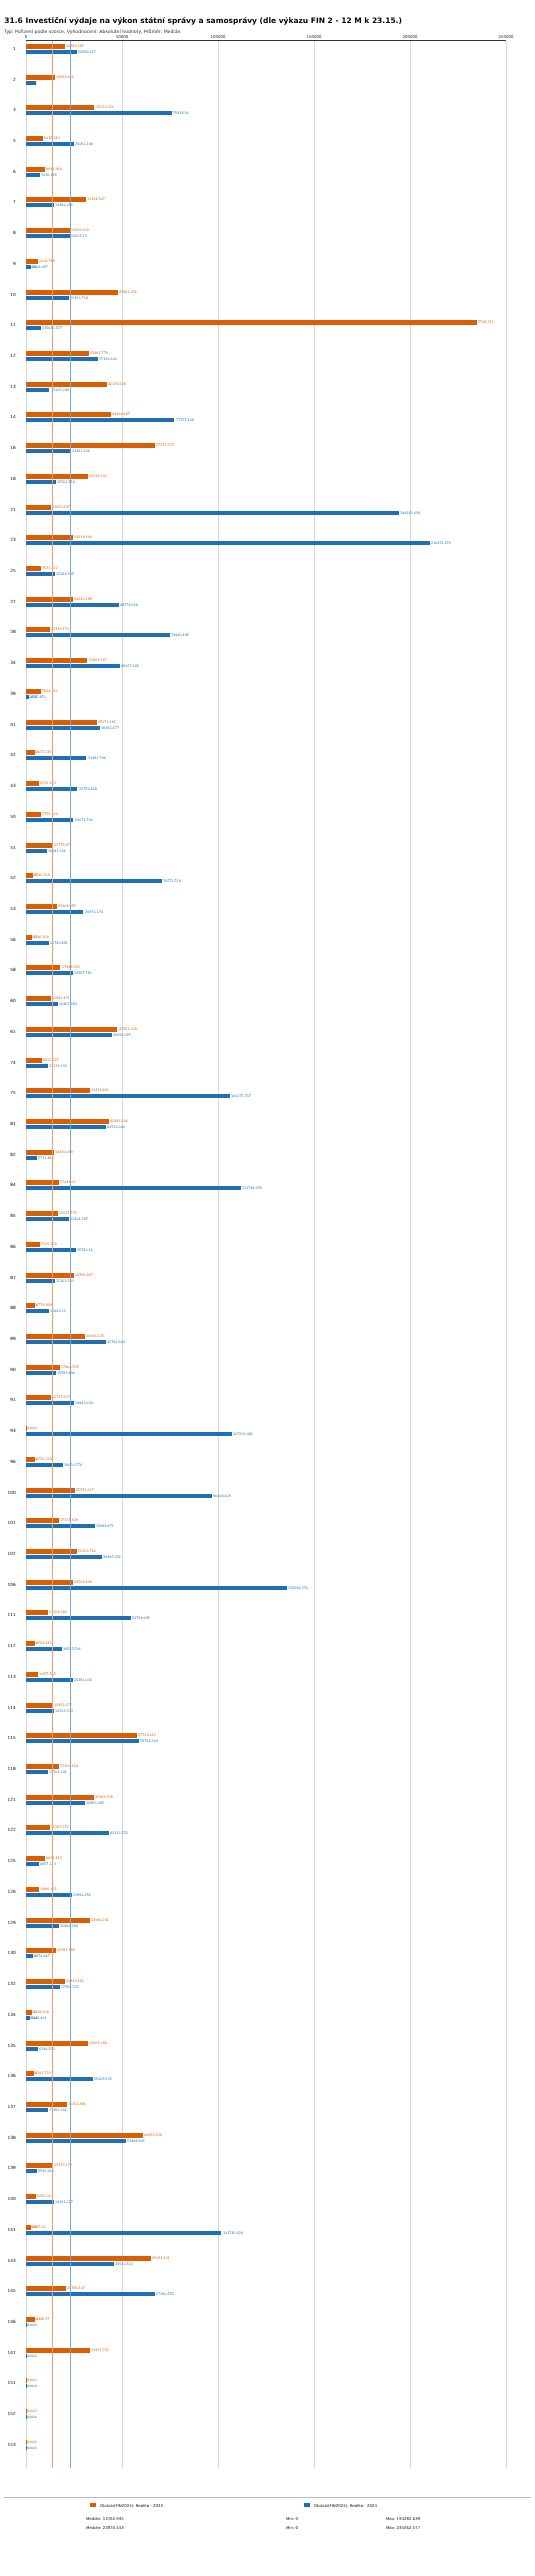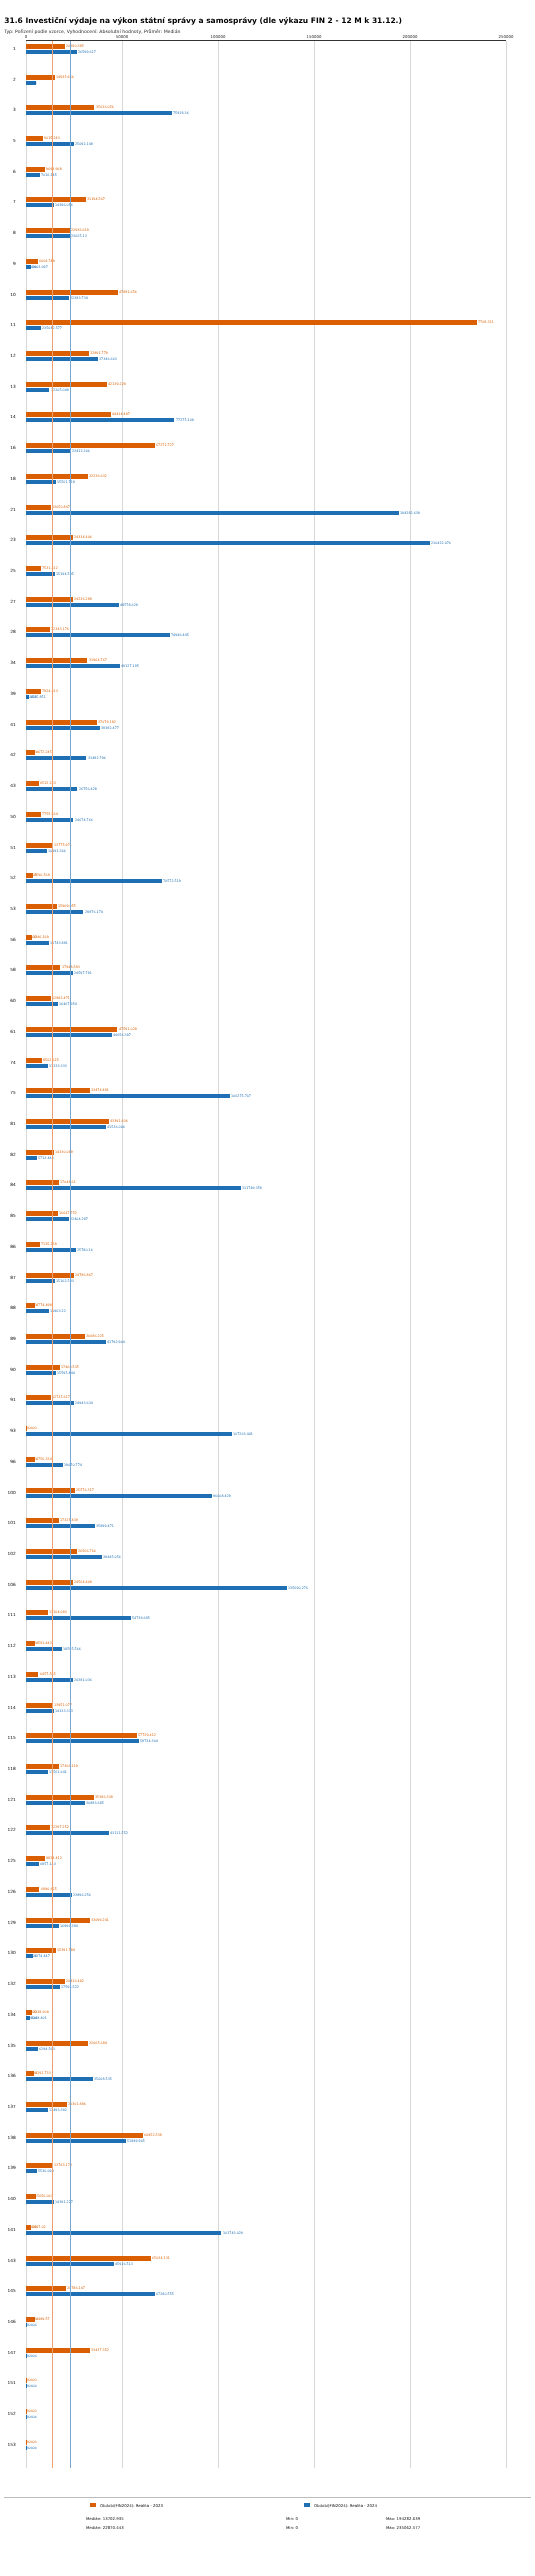--- a/index.html
+++ b/index.html
@@ -135,21 +135,21 @@
     font-size: 3.9px;
     color: #111;
     white-space: nowrap;
   }
 </style>
 </head>
 <body>
 
 <div class="page">
 
-  <div class="title">31.6 Investiční výdaje na výkon státní správy a samosprávy (dle výkazu FIN 2 - 12 M k 31.12.)</div>
+  <div class="title">31.6 Investiční výdaje na výkon státní správy a samosprávy (dle výkazu FIN 2 - 12 M k 23.15.)</div>
   <div class="subtitle">Typ: Pořizení podle vzorce, Vyhodnocení: Absolutní hodnoty, Průměr: Medián</div>
 
   <div class="plot" id="plot">
     <div class="axis-top"></div>
     <div id="ticks">
         <div class="tick-label" style="left: 26px;">0</div>
         <div class="tick-label" style="left: 122px;">50000</div>
         <div class="tick-label" style="left: 218px;">100000</div>
         <div class="tick-label" style="left: 314px;">150000</div>
         <div class="tick-label" style="left: 410px;">200000</div>

